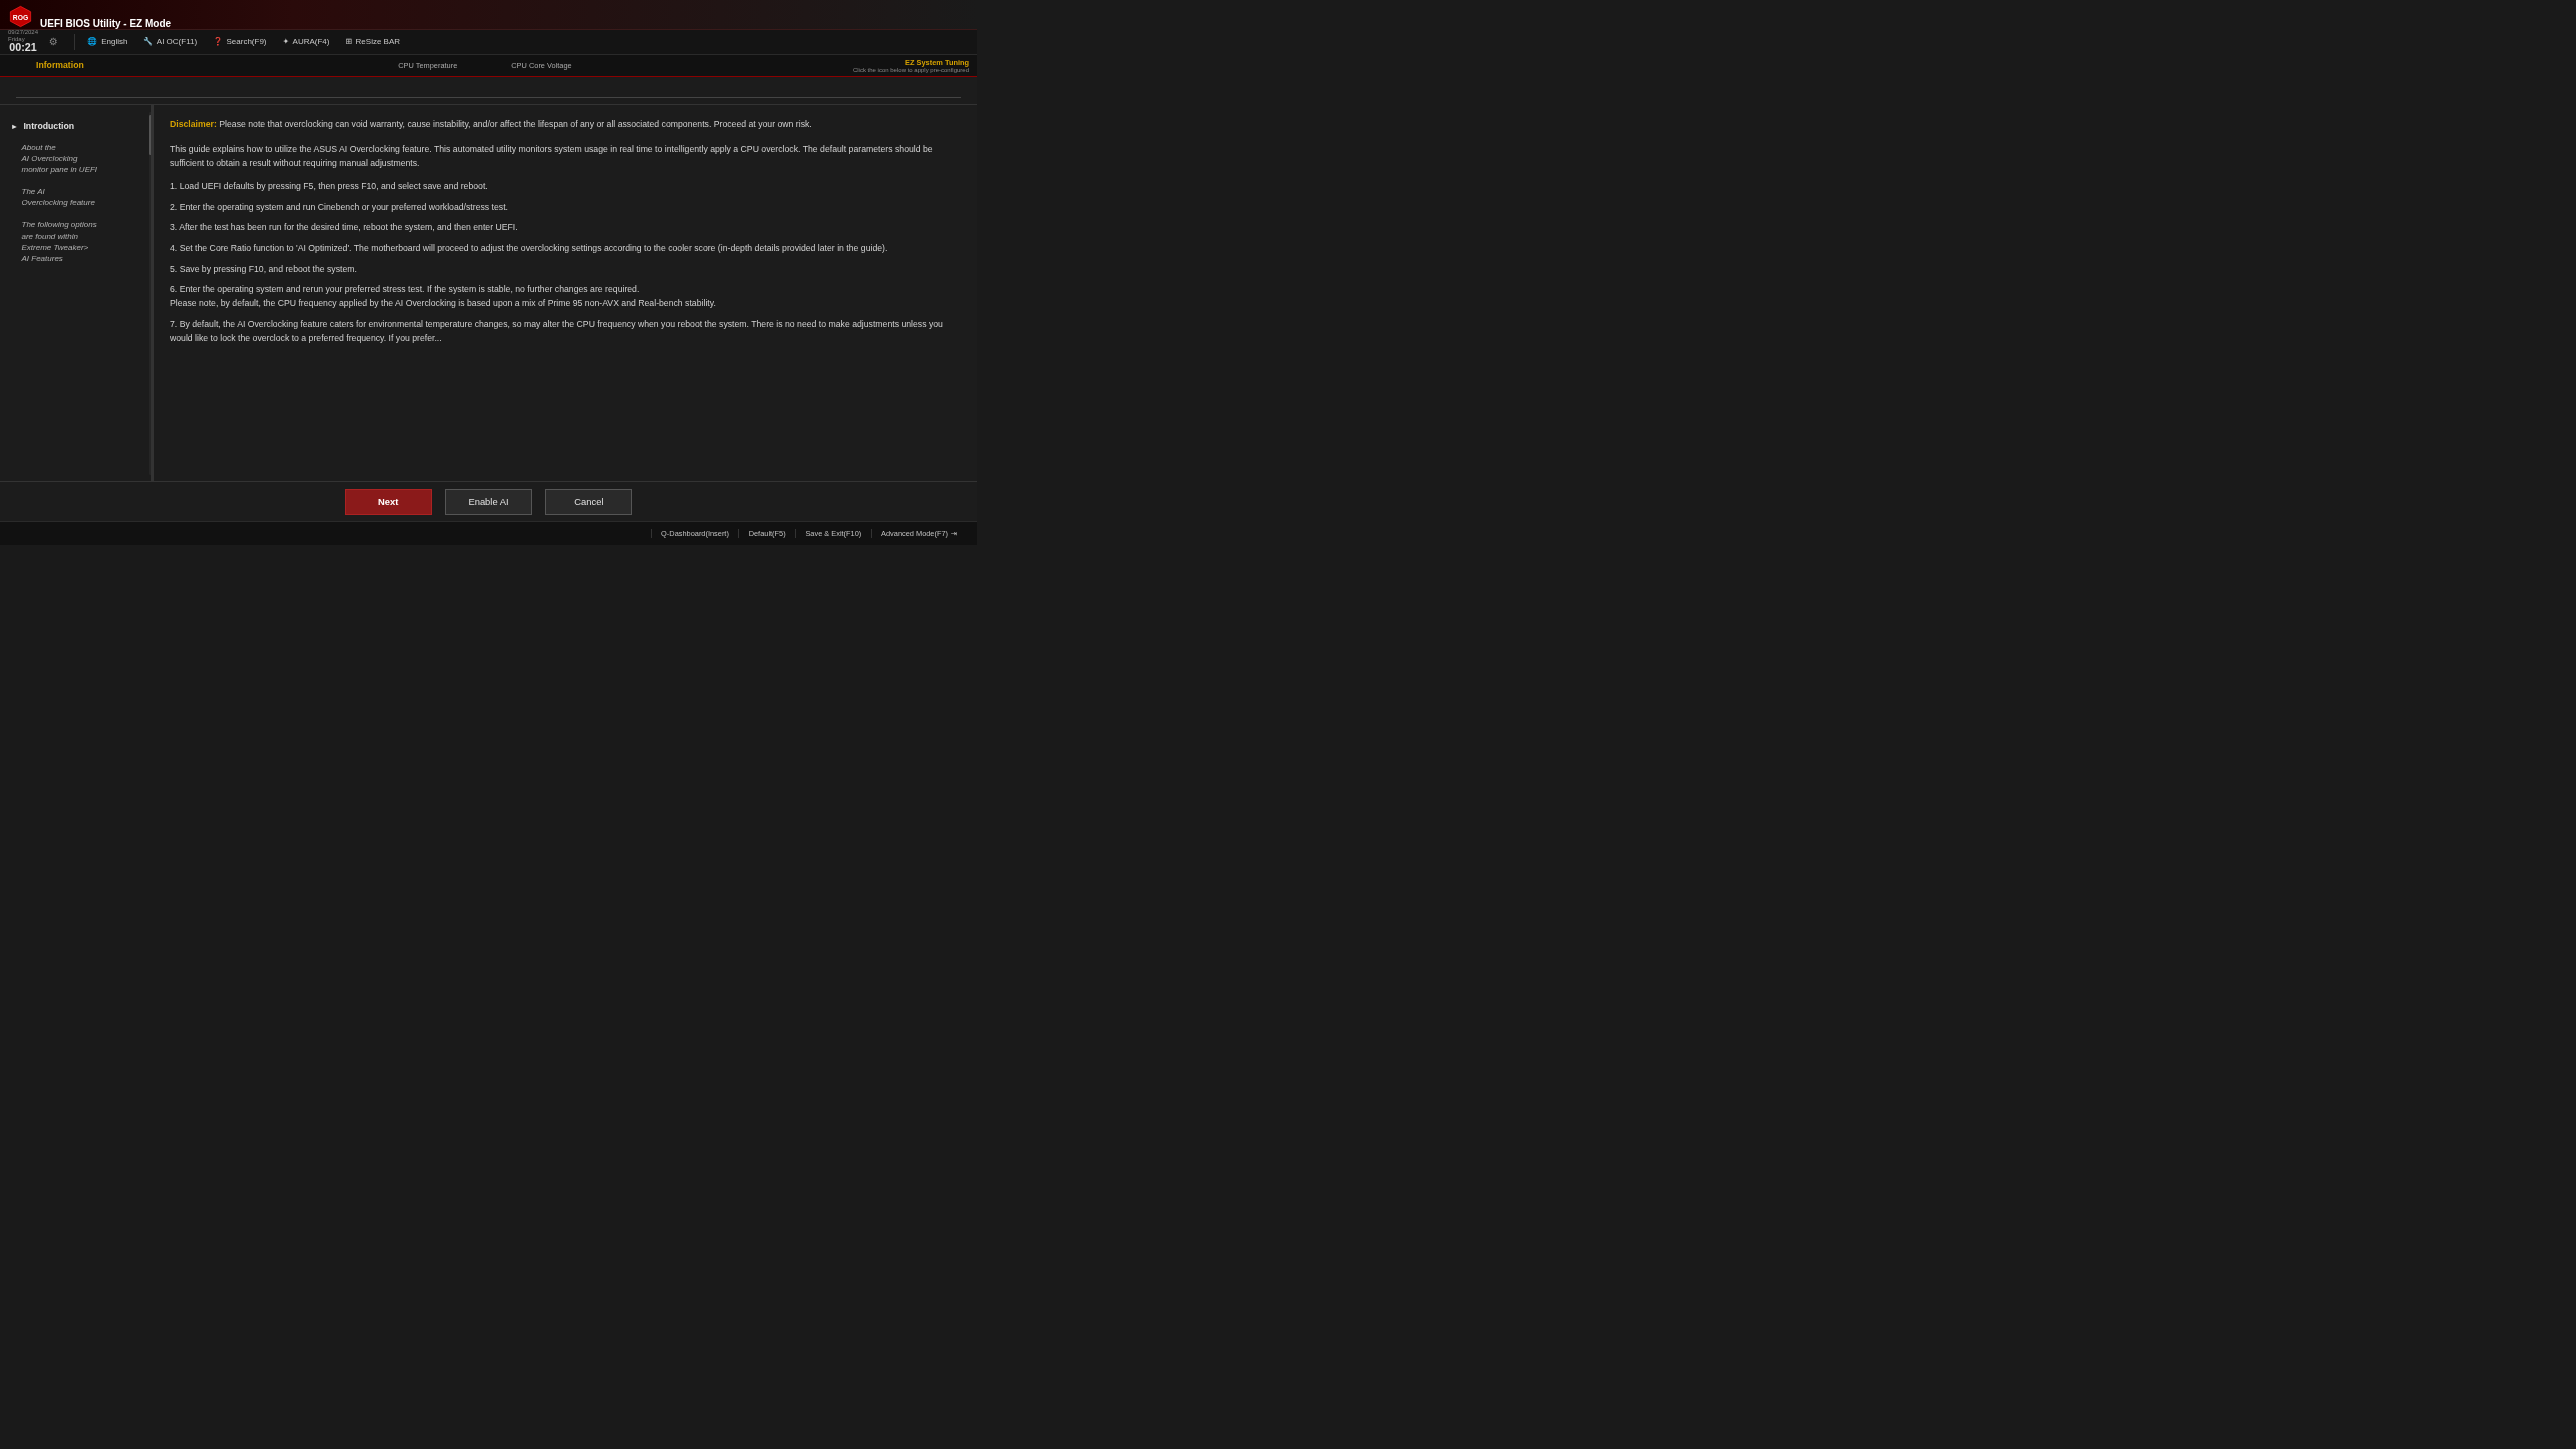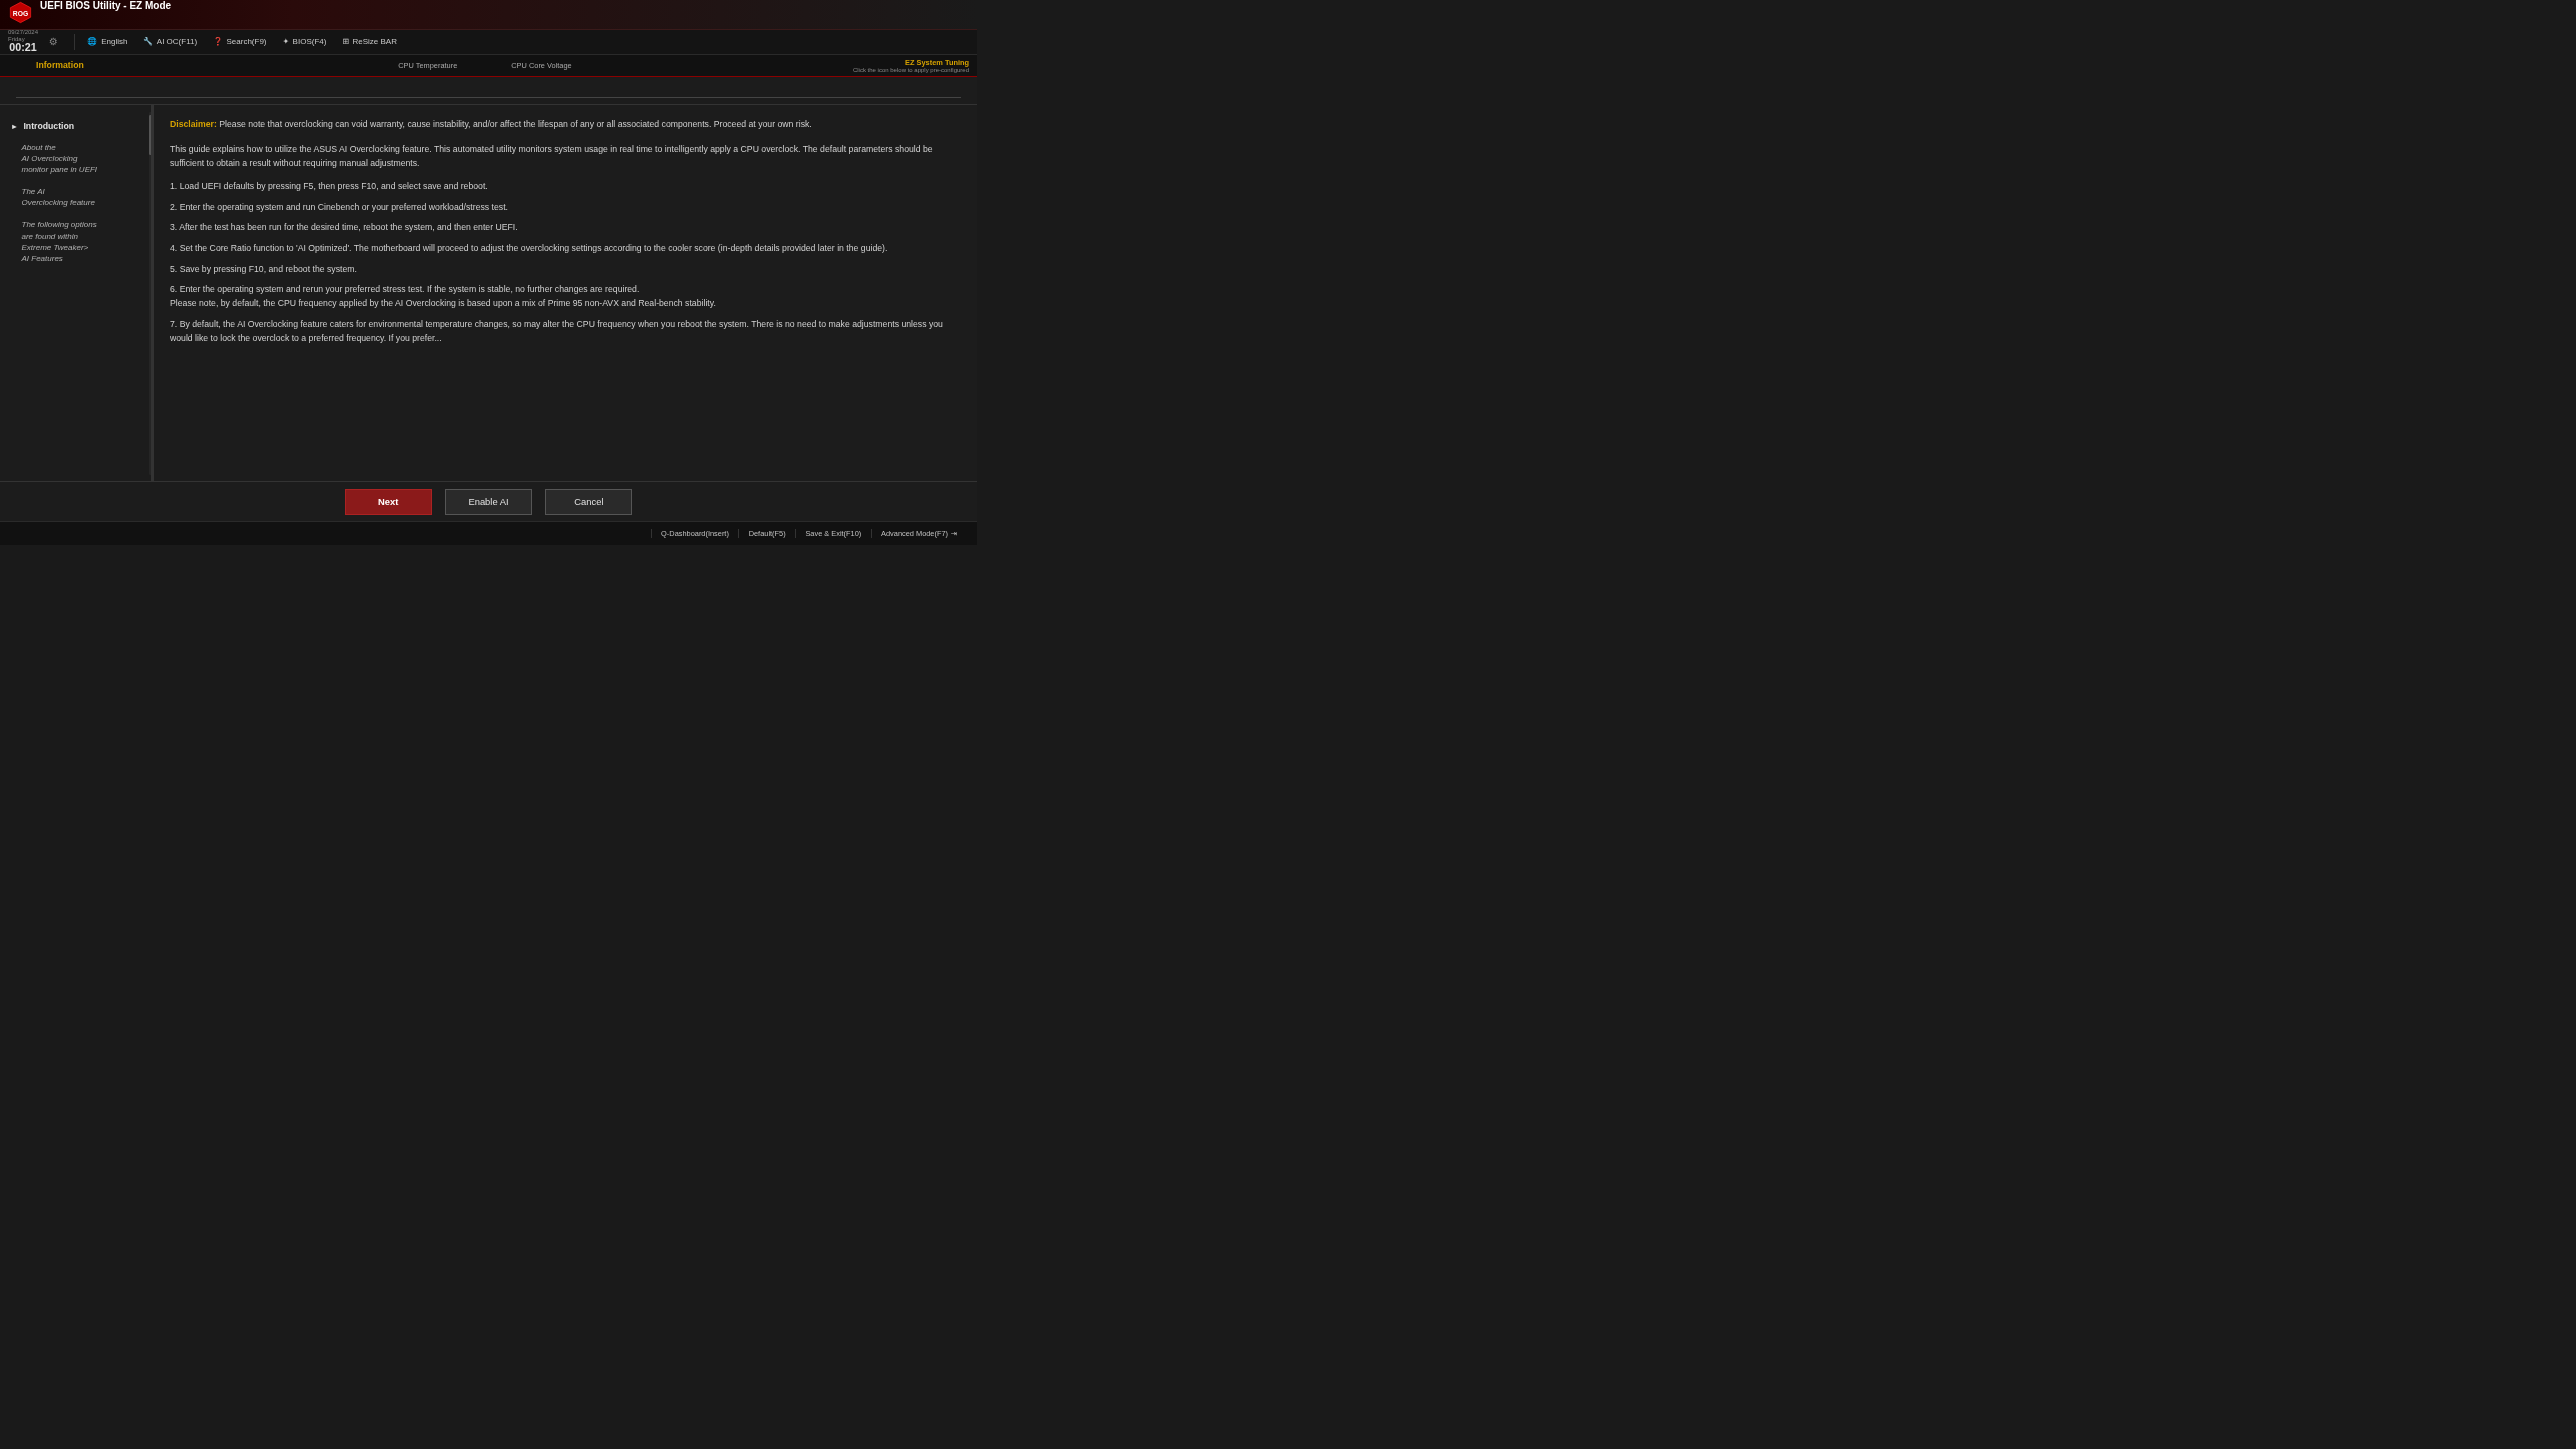--- a/index.html
+++ b/index.html
@@ -11,21 +11,21 @@
       color: #d0d0d0;
       overflow: hidden;
     }
 
     
     .header {
       background: linear-gradient(90deg, #1a0000 0%, #2a0a0a 30%, #1a1a1a 100%);
       border-bottom: 0.7px solid #3a1a1a;
       height: 29.5px;
       display: flex;
-      align-items: flex-start;
+      align-items: flex-end;
       padding: 0 8px;
       gap: 8px;
     }
     .rog-logo {
       width: 24px;
       height: 24px;
       display: flex;
       align-items: center;
       justify-content: center;
     }
@@ -324,21 +324,21 @@
     <div class="topbar-nav-item">
       <span class="nav-icon">🔧</span>
       <span>AI OC(F11)</span>
     </div>
     <div class="topbar-nav-item">
       <span class="nav-icon">❓</span>
       <span>Search(F9)</span>
     </div>
     <div class="topbar-nav-item">
       <span class="nav-icon">✦</span>
-      <span>BIOS(F4)</span>
+      <span>AURA(F4)</span>
     </div>
     <div class="topbar-nav-item">
       <span class="nav-icon">⊞</span>
       <span>ReSize BAR</span>
     </div>
   </div>
 </div>
 
 <div class="infobar">
   <div class="infobar-left">Information</div>

